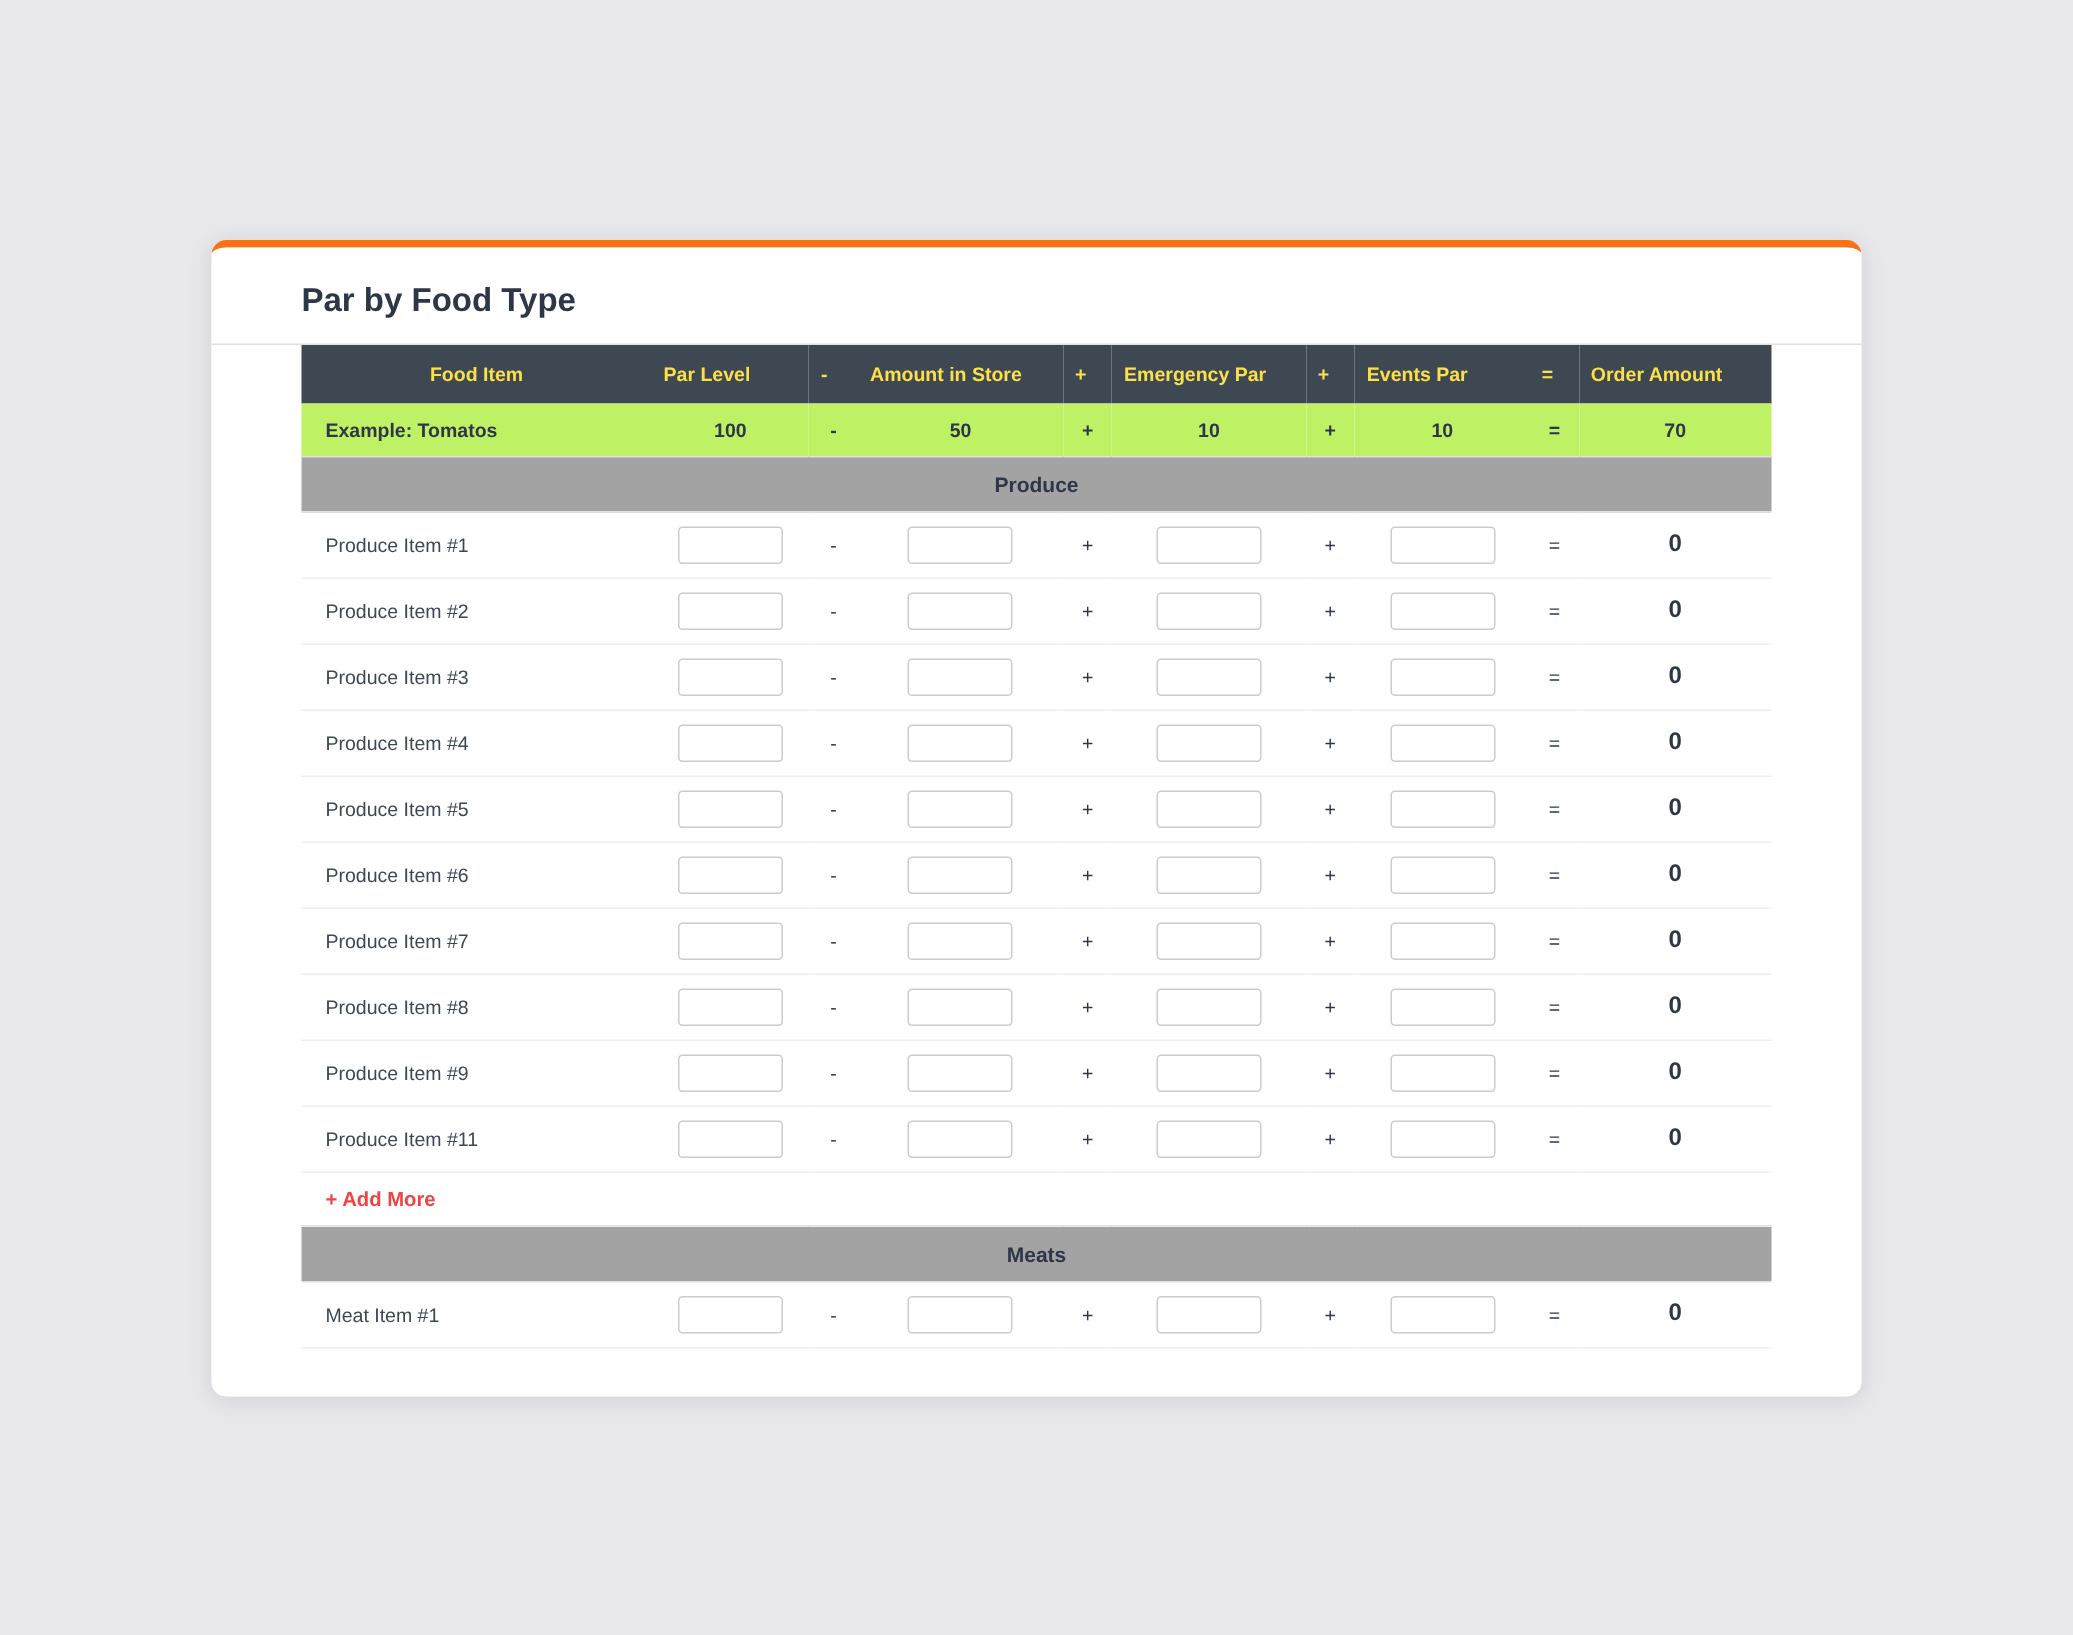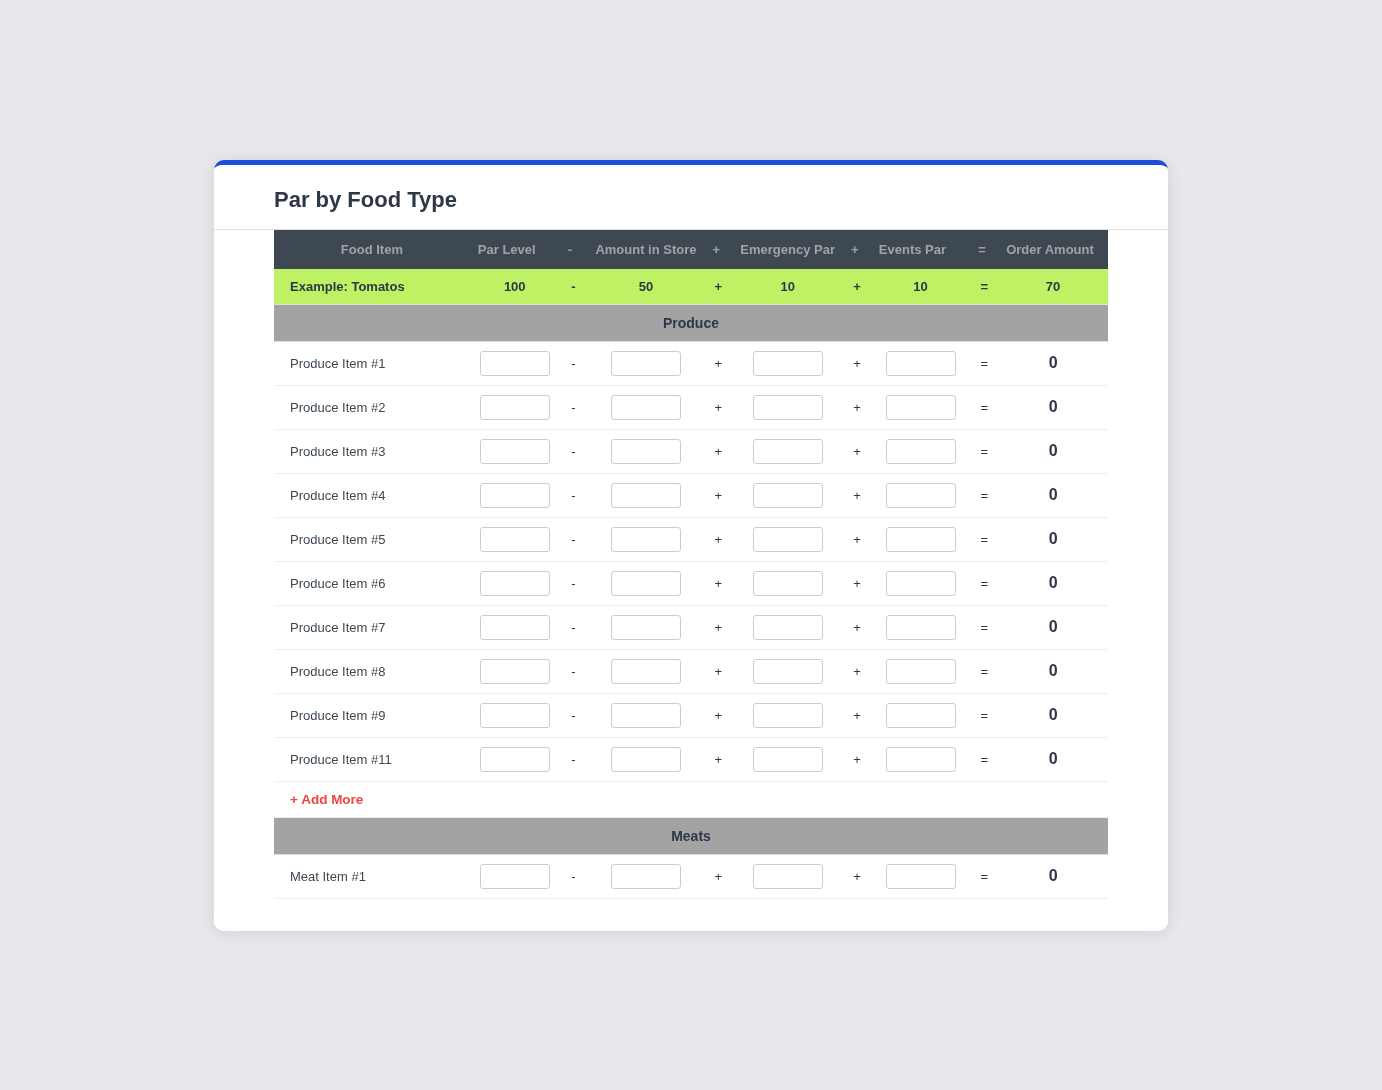--- a/index.html
+++ b/index.html
@@ -8,26 +8,26 @@
       background: #e8e8ec;
       font-family: -apple-system, BlinkMacSystemFont, 'Segoe UI', Arial, sans-serif;
       display: flex;
       justify-content: center;
       align-items: center;
       min-height: 100vh;
       padding: 40px 20px;
     }
 
     .page-wrapper {
-      width: 954px;
+      width: 1100px;
       background: #fff;
       border-radius: 10px;
       overflow: hidden;
       box-shadow: 0 2px 16px rgba(0,0,0,0.10);
-      border-top: 5px solid #1d4ed8;
+      border-top: 5px solid #f97316;
     }
 
     .page-title-row {
       padding: 22px 60px 16px 60px;
       background: #fff;
       border-bottom: 1px solid #e0e0e0;
     }
 
     .page-title {
       font-size: 22px;
@@ -41,21 +41,21 @@
     }
 
     table {
       width: 100%;
       border-collapse: collapse;
       font-size: 13.5px;
     }
 
     thead tr {
       background: #3d4852;
-      color: #a3a3a3;
+      color: #fde047;
       padding-left: 25px;
     }
 
     thead th {
       padding: 12px 8px;
       text-align: left;
       font-weight: 600;
       font-size: 13px;
       white-space: nowrap;
     }

